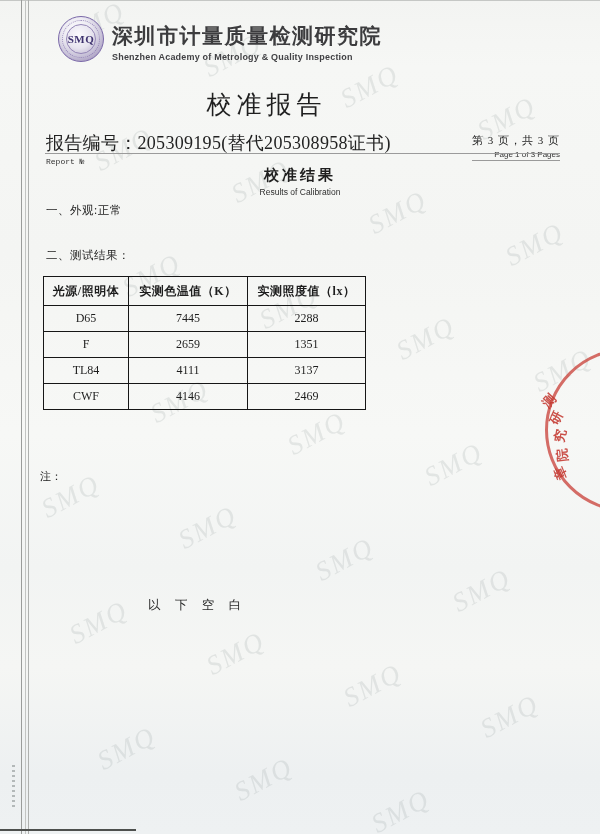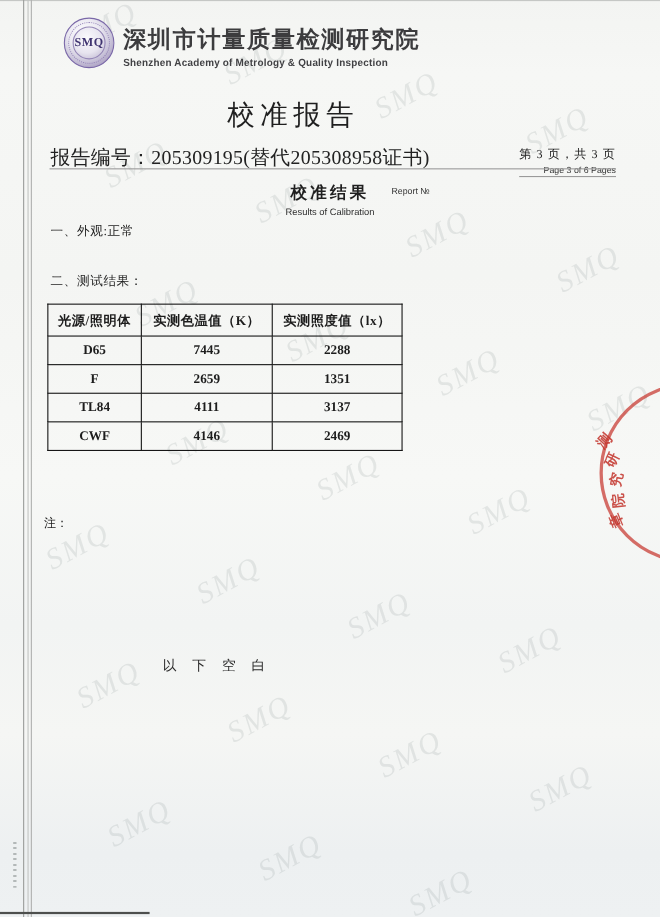--- a/index.html
+++ b/index.html
@@ -43,41 +43,41 @@
 
   
   .doc-title { position:absolute; left:0; top:88px; width:533px; text-align:center; }
   .doc-title-cn { font-size:25px; letter-spacing:5px; color:#1f1f1f; font-weight:500; }
   .doc-title-en { font-size:8.5px; letter-spacing:1.2px; color:#2c2c2c; margin-top:3px; font-family:"Liberation Sans",sans-serif; }
 
   
   .report-row { position:absolute; left:46px; top:131px; width:514px; }
   .rep-left { position:absolute; left:0; top:0; }
   .rep-no { font-size:18px; color:#222; letter-spacing:0.3px; }
-  .rep-en { font-size:8px; color:#333; margin-top:14px; font-family:Liberation Sans, sans-serif;text-align:right; }
+  .rep-en { font-size:8px; color:#333; margin-top:2px; font-family:Liberation Mono, monospace; }
   .rep-right { position:absolute; right:0; top:2px; text-align:right; }
   .page-cn { font-size:11px; color:#222; letter-spacing:1px; }
   .page-en { font-size:8px; color:#333; margin-top:2px; border-bottom:1px solid #9a9a9a; padding-bottom:1px; font-family:"Liberation Sans",sans-serif; }
   .rule { position:absolute; left:45px; top:153px; width:515px; height:1px; background:#9b9b9b; }
 
   
   .sec-title { position:absolute; left:0; top:166px; width:600px; text-align:center; }
   .sec-cn { font-size:15px; font-weight:bold; letter-spacing:3px; color:#1f1f1f; }
   .sec-en { font-size:8.5px; color:#2e2e2e; margin-top:2px; font-family:"Liberation Sans",sans-serif; }
 
   .line-item { position:absolute; left:46px; font-size:11.5px; color:#222; letter-spacing:0.5px; }
   .item1 { top:203px; }
   .item2 { top:248px; }
 
   
   table.results { position:absolute; left:43px; top:276px; border-collapse:collapse; table-layout:fixed;padding-left:44px; }
   table.results th, table.results td { border:1.5px solid #161616; text-align:center; vertical-align:middle;
     color:#1d1d1d; background:transparent; }
   table.results th { width:auto; height:29px; font-size:12px; font-weight:bold; letter-spacing:0.5px; }
-  table.results td { height:26px; font-size:12px; font-weight:bold; }
+  table.results td { height:26px; font-size:12px; font-weight:normal; }
   .c0 { width:85px; } .c1 { width:119px; } .c2 { width:118px; }
 
   
   .notes { position:absolute; left:36px; top:468px; width:530px; font-size:11px; line-height:16.5px; color:#222; }
   .notes .nlabel { margin-left:4px; }
   .notes p { text-indent:2.2em; letter-spacing:0.2px; }
 
   .end-marker { position:absolute; left:148px; top:597px; font-size:12.5px; color:#2a2a2a; letter-spacing:1.15em; }
 
   
@@ -147,21 +147,21 @@
     <div class="doc-title-cn">校准报告</div>
   </div>
 
   <div class="report-row">
     <div class="rep-left">
       <div class="rep-no">报告编号：205309195(替代205308958证书)</div>
       <div class="rep-en">Report №</div>
     </div>
     <div class="rep-right">
       <div class="page-cn">第 3 页，共 3 页</div>
-      <div class="page-en">Page 3 of 6 Pages</div>
+      <div class="page-en">Page 1 of 3 Pages</div>
     </div>
   </div>
   <div class="rule"></div>
 
   <div class="sec-title">
     <div class="sec-cn">校准结果</div>
     <div class="sec-en">Results of Calibration</div>
   </div>
 
   <div class="line-item item1">一、外观:正常</div>

